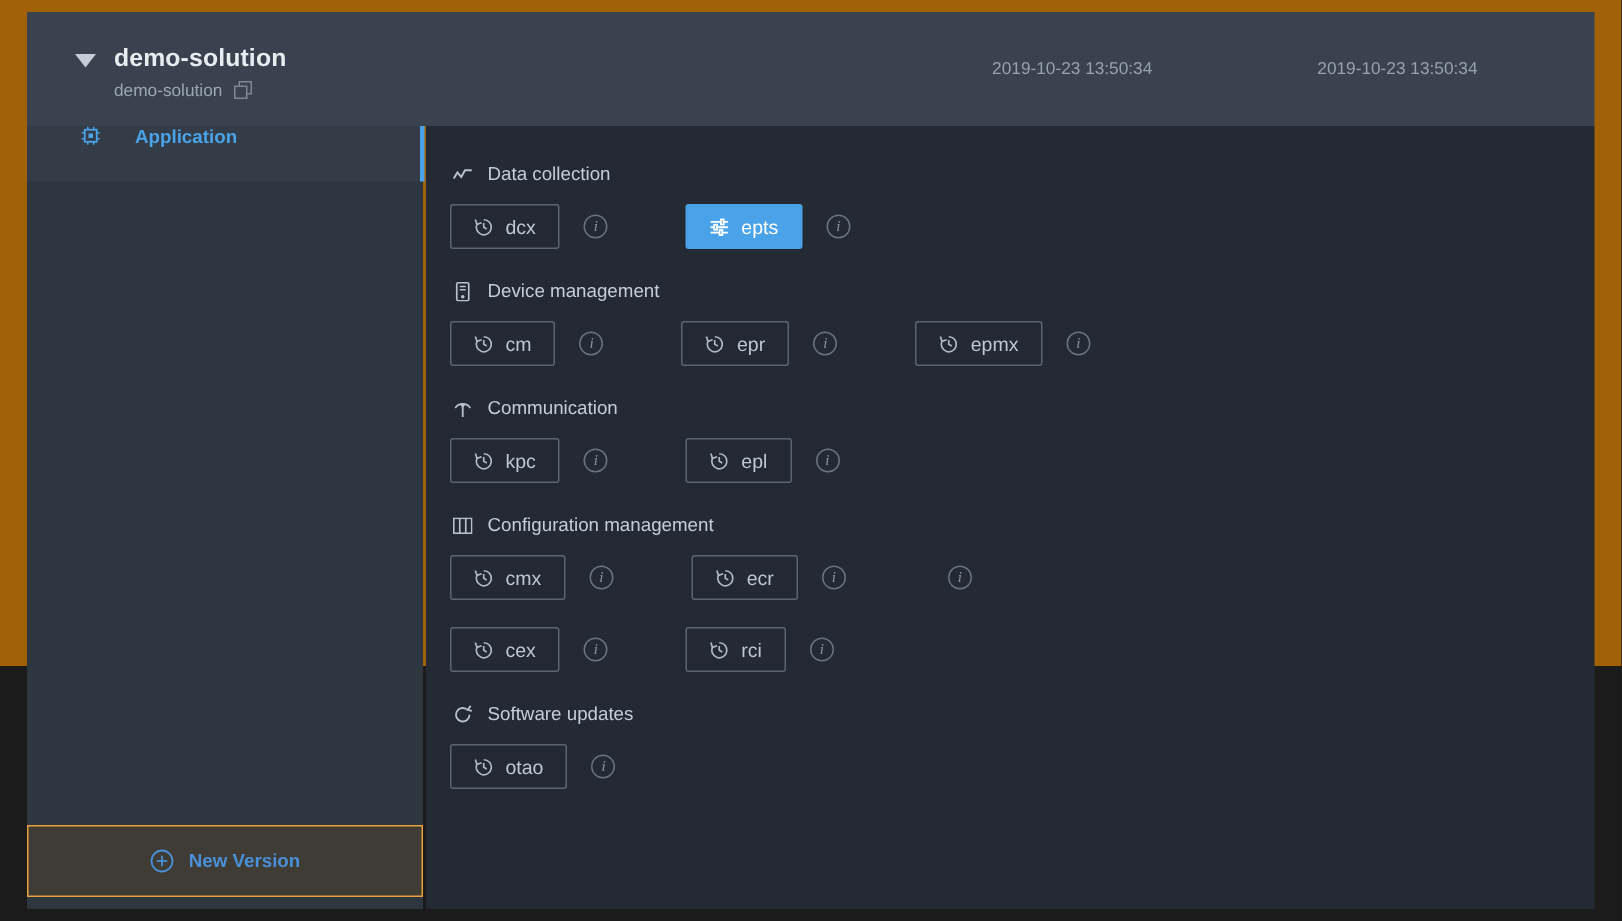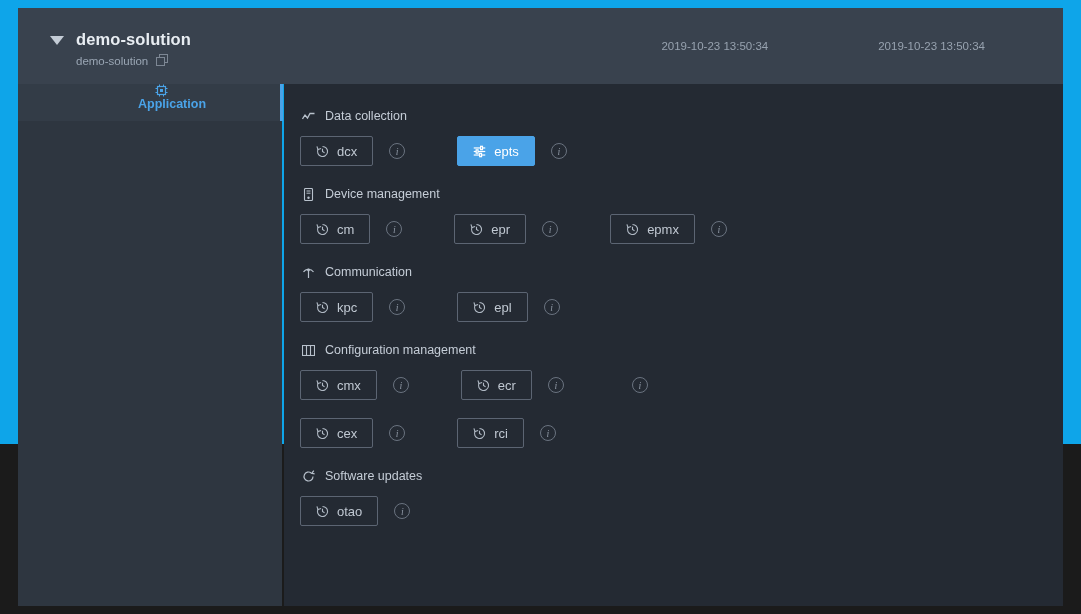--- a/index.html
+++ b/index.html
@@ -9,21 +9,21 @@
     height: 614px;
     background: #1b1b1b;
     font-family: "Liberation Sans", sans-serif;
     overflow: hidden;
   }
 
   .app-root {
     position: relative;
     width: 1081px;
     height: 444px;
-    background: #0ea5e9;
+    background: #a16207;
   }
 
   
   .header {
     position: absolute;
     left: 18px;
     top: 8px;
     width: 1045px;
     height: 76px;
     background: #39424e;
@@ -93,24 +93,23 @@
     top: 84px;
     width: 264px;
     height: 522px;
     background: #2e3640;
   }
 
   .nav-item {
     position: relative;
     height: 37px;
     display: flex;
-    align-items: center;
-    padding-left: 22px;
+    align-items: flex-start;
+    padding-left: 34px;
     cursor: pointer;
-    flex-direction: column;
   }
 
   .nav-item.active {
     background: #333c47;
   }
 
   .nav-item.active::after {
     content: "";
     position: absolute;
     right: -1px;
@@ -313,20 +312,30 @@
               <line x1="0.5" y1="8.5" x2="2.5" y2="8.5"></line>
             <line x1="10.5" y1="4.5" x2="12.5" y2="4.5"></line>
               <line x1="10.5" y1="8.5" x2="12.5" y2="8.5"></line>
           </g>
         </svg>
       </span>
       <span class="nav-label">Application</span>
     </div>
 
 
+    <div class="new-version-btn">
+      <span>
+        <svg width="16" height="16" viewBox="0 0 16 16">
+          <circle cx="8" cy="8" r="7" fill="none" stroke="#4a90d9" stroke-width="1.2"></circle>
+          <line x1="8" y1="4.5" x2="8" y2="11.5" stroke="#4a90d9" stroke-width="1.2"></line>
+          <line x1="4.5" y1="8" x2="11.5" y2="8" stroke="#4a90d9" stroke-width="1.2"></line>
+        </svg>
+      </span>
+      <span class="new-version-label">New Version</span>
+    </div>
   </div>
 
   <div class="content">
 
     <div class="section">
       <div class="section-head">
         <span class="section-icon">
           <svg width="13" height="11" viewBox="0 0 13 11">
             <polyline points="0.5,8 3,4 5.5,7 8,2.5 12.5,2.5" fill="none" stroke="#b8c1cc" stroke-width="1.3"></polyline>
           </svg>

